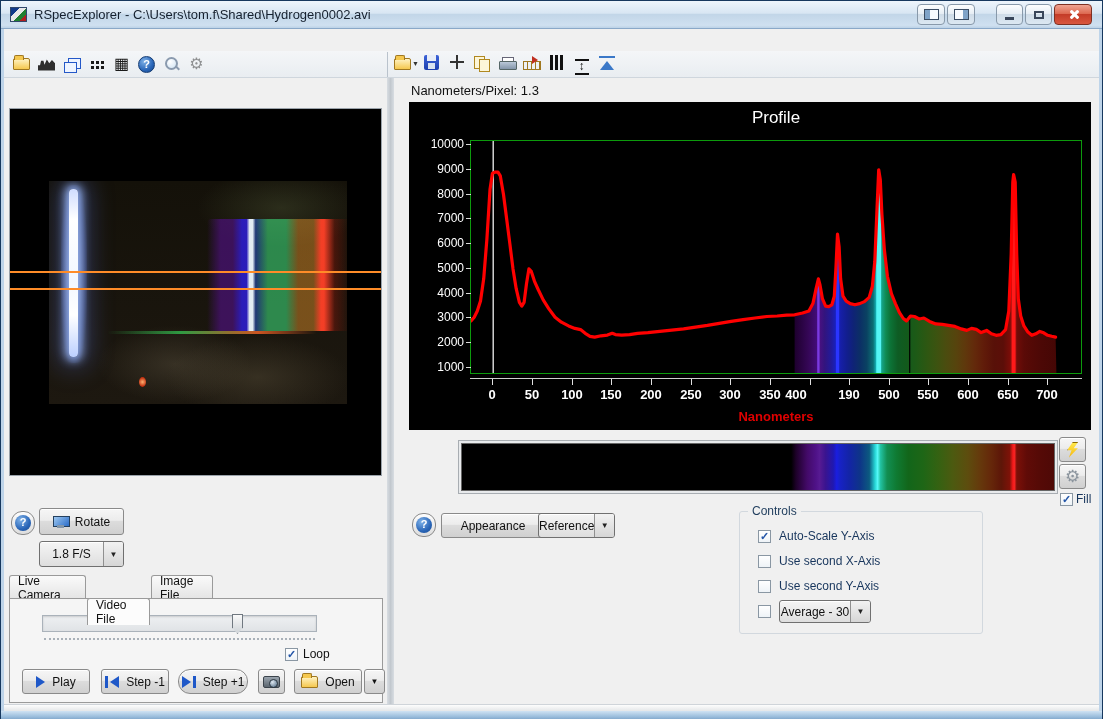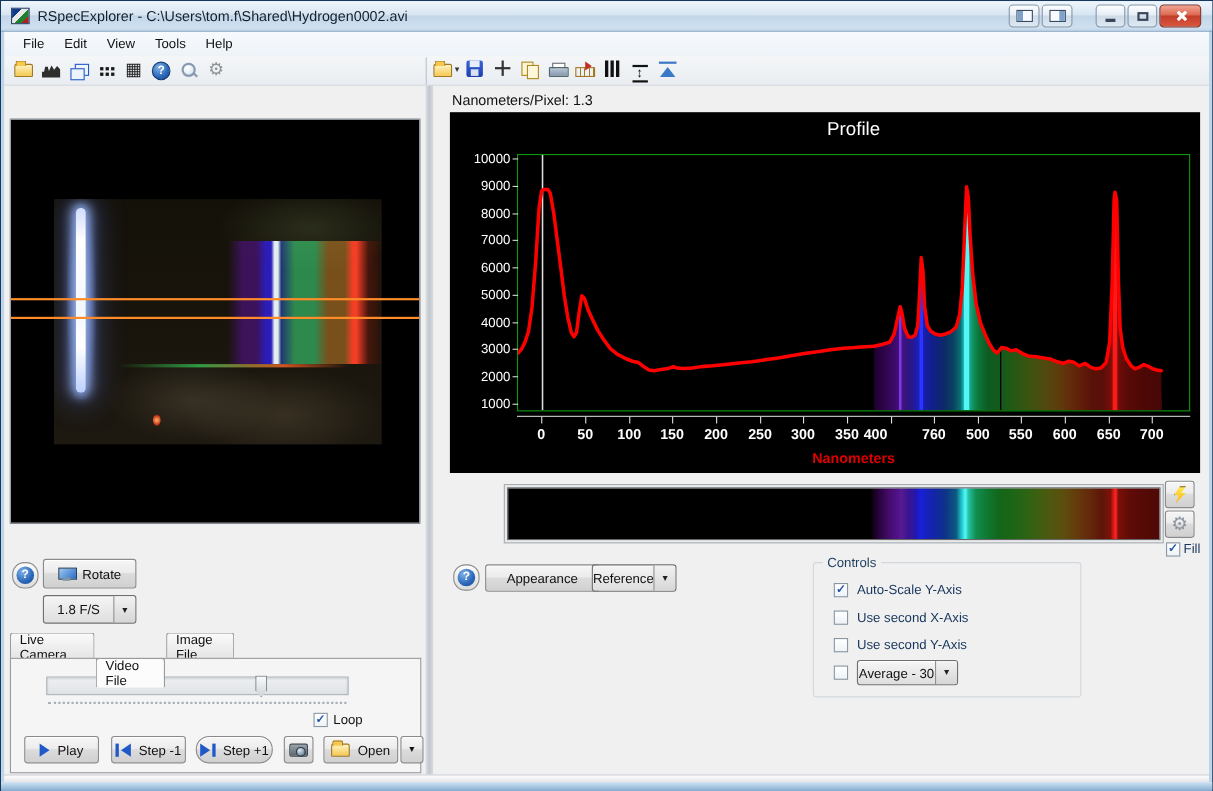--- a/index.html
+++ b/index.html
@@ -231,27 +231,20 @@
         <span class="g"></span>
       </div>
     <div class="wbtn" id="btn-max" style="left:1024px;width:27px;">
         <span class="g"></span>
       </div>
     <div class="wbtn" id="btn-close" style="left:1053px;width:38px;">
         <span class="x"></span>
       </div>
   </div>
 
-  <div id="menubar">
-      <span class="menu-item">File</span>
-      <span class="menu-item">Edit</span>
-      <span class="menu-item">View</span>
-      <span class="menu-item">Tools</span>
-      <span class="menu-item">Help</span>
-    </div>
 
   <div id="toolbar">
     <div id="tb-left">
         <span class="tbtn">
           <span class="i i-folder"></span>
         </span>
         <span class="tbtn">
           <span class="i i-hist"></span>
         </span>
         <span class="tbtn">
@@ -464,21 +457,21 @@
           <div class="xtick-label" style="left: 222px;">200</div>
           <div class="xtick-mark" style="left: 282px;"></div>
           <div class="xtick-label" style="left: 262px;">250</div>
           <div class="xtick-mark" style="left: 321px;"></div>
           <div class="xtick-label" style="left: 301px;">300</div>
           <div class="xtick-mark" style="left: 361px;"></div>
           <div class="xtick-label" style="left: 341px;">350</div>
           <div class="xtick-mark" style="left: 401px;"></div>
           <div class="xtick-label" style="left: 367px;">400</div>
           <div class="xtick-mark" style="left: 440px;"></div>
-          <div class="xtick-label" style="left: 420px;">760</div>
+          <div class="xtick-label" style="left: 420px;">190</div>
           <div class="xtick-mark" style="left: 480px;"></div>
           <div class="xtick-label" style="left: 460px;">500</div>
           <div class="xtick-mark" style="left: 519px;"></div>
           <div class="xtick-label" style="left: 499px;">550</div>
           <div class="xtick-mark" style="left: 559px;"></div>
           <div class="xtick-label" style="left: 539px;">600</div>
           <div class="xtick-mark" style="left: 599px;"></div>
           <div class="xtick-label" style="left: 579px;">650</div>
           <div class="xtick-mark" style="left: 638px;"></div>
           <div class="xtick-label" style="left: 618px;">700</div>

